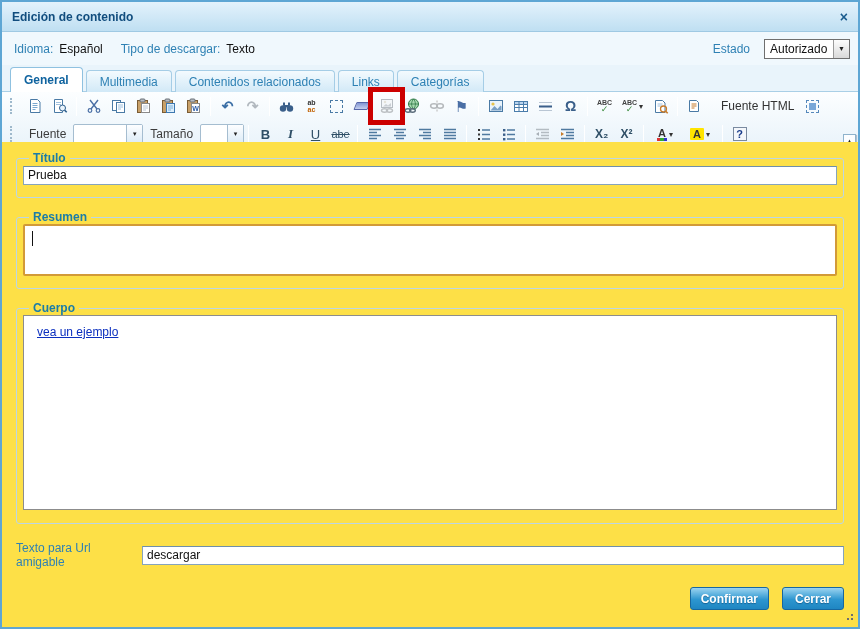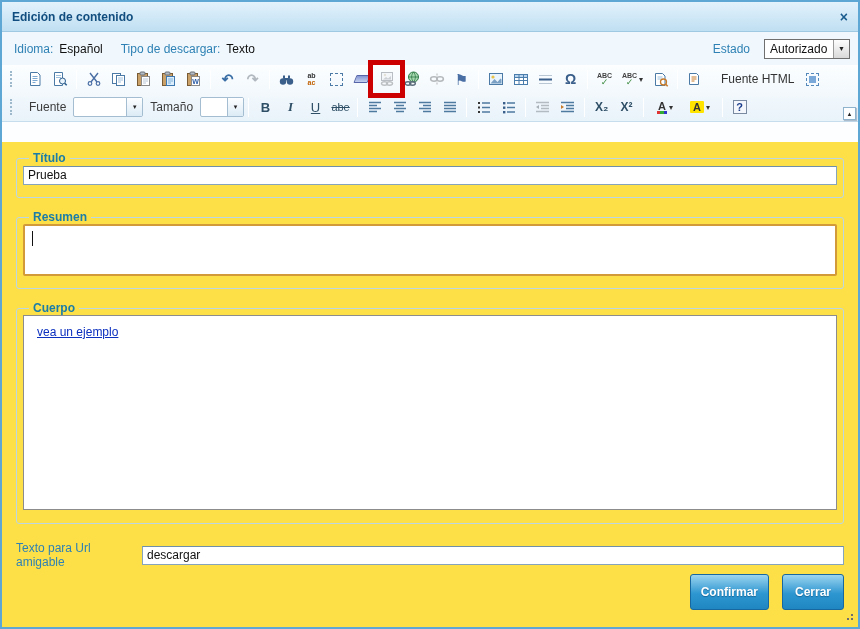--- a/index.html
+++ b/index.html
@@ -72,21 +72,21 @@
   .tinput{ width:100%; height:19px; border:1px solid #86a4bc; border-top-color:#6f8fa9;
     background:#fff; font-family:inherit; font-size:12px; padding:8px 4px; color:#111;}
   .resumen-box{ height:52px; border:2px solid #d29a38; border-radius:2px; background:#fff; position:relative; cursor:text;}
   .caret{ position:absolute; left:7px; top:5px; width:1px; height:15px; background:#111;}
   .editor{ height:195px; border:1px solid #8c8c8c; background:#fff; padding:9px 13px; font-size:12px; cursor:text;}
   .editor a{ color:#0b2fbf; }
   .url-row{ display:flex; align-items:center; margin-top:17px;}
   .url-label{ width:126px; font-size:12px; color:#2e81b4; flex:0 0 auto;}
   .url-row .tinput{ flex:1; }
   .btn-row{ position:absolute; right:14px; bottom:17px; display:flex; gap:13px;}
-  .btn{ min-width:62px; height:36px; padding:0 10px; border:1px solid #1767a0; border-radius:3px;
+  .btn{ min-width:62px; height:23px; padding:0 10px; border:1px solid #1767a0; border-radius:3px;
     background:linear-gradient(#9bd4f0,#2d96d0 55%,#1f86c2); color:#fff; font-weight:bold;
     font-size:12px; font-family:inherit; text-shadow:0 1px 1px rgba(0,50,90,.45); cursor:pointer;}
   .grip{ position:absolute; right:5px; bottom:7px; width:9px; height:9px;}
   .grip::before{ content:""; position:absolute; right:0; bottom:0; width:2px; height:2px;
     background:#6e6e6e; box-shadow:-4px 0 0 #6e6e6e, 0 -4px 0 #6e6e6e;}
   svg{ display:block; }
 </style>
 </head>
 <body>
 
@@ -104,20 +104,27 @@
     <span class="bval">Texto</span>
     <span class="estado">
       <span class="blab">Estado</span>
       <span class="combo">
         <span class="combo-val">Autorizado</span>
         <span class="combo-arrow">▼</span>
       </span>
     </span>
   </div>
 
+  <div class="tabstrip">
+    <div class="tab active">General</div>
+    <div class="tab">Multimedia</div>
+    <div class="tab">Contenidos relacionados</div>
+    <div class="tab">Links</div>
+    <div class="tab">Categorías</div>
+  </div>
 
   <div class="toolbar">
 
     <div class="tb-row">
       <span class="handle"></span>
 
       <button class="tbtn">
         <svg width="14" height="16" viewBox="0 0 14 16">
             <path d="M2.5 1.5h7l2.5 2.5v10.5h-9.5z" fill="#fff" stroke="#4a7aa5"></path>
             <path d="M4.5 5.5h5M4.5 7.5h5M4.5 9.5h5M4.5 11.5h3" stroke="#7aa8d0"></path>

